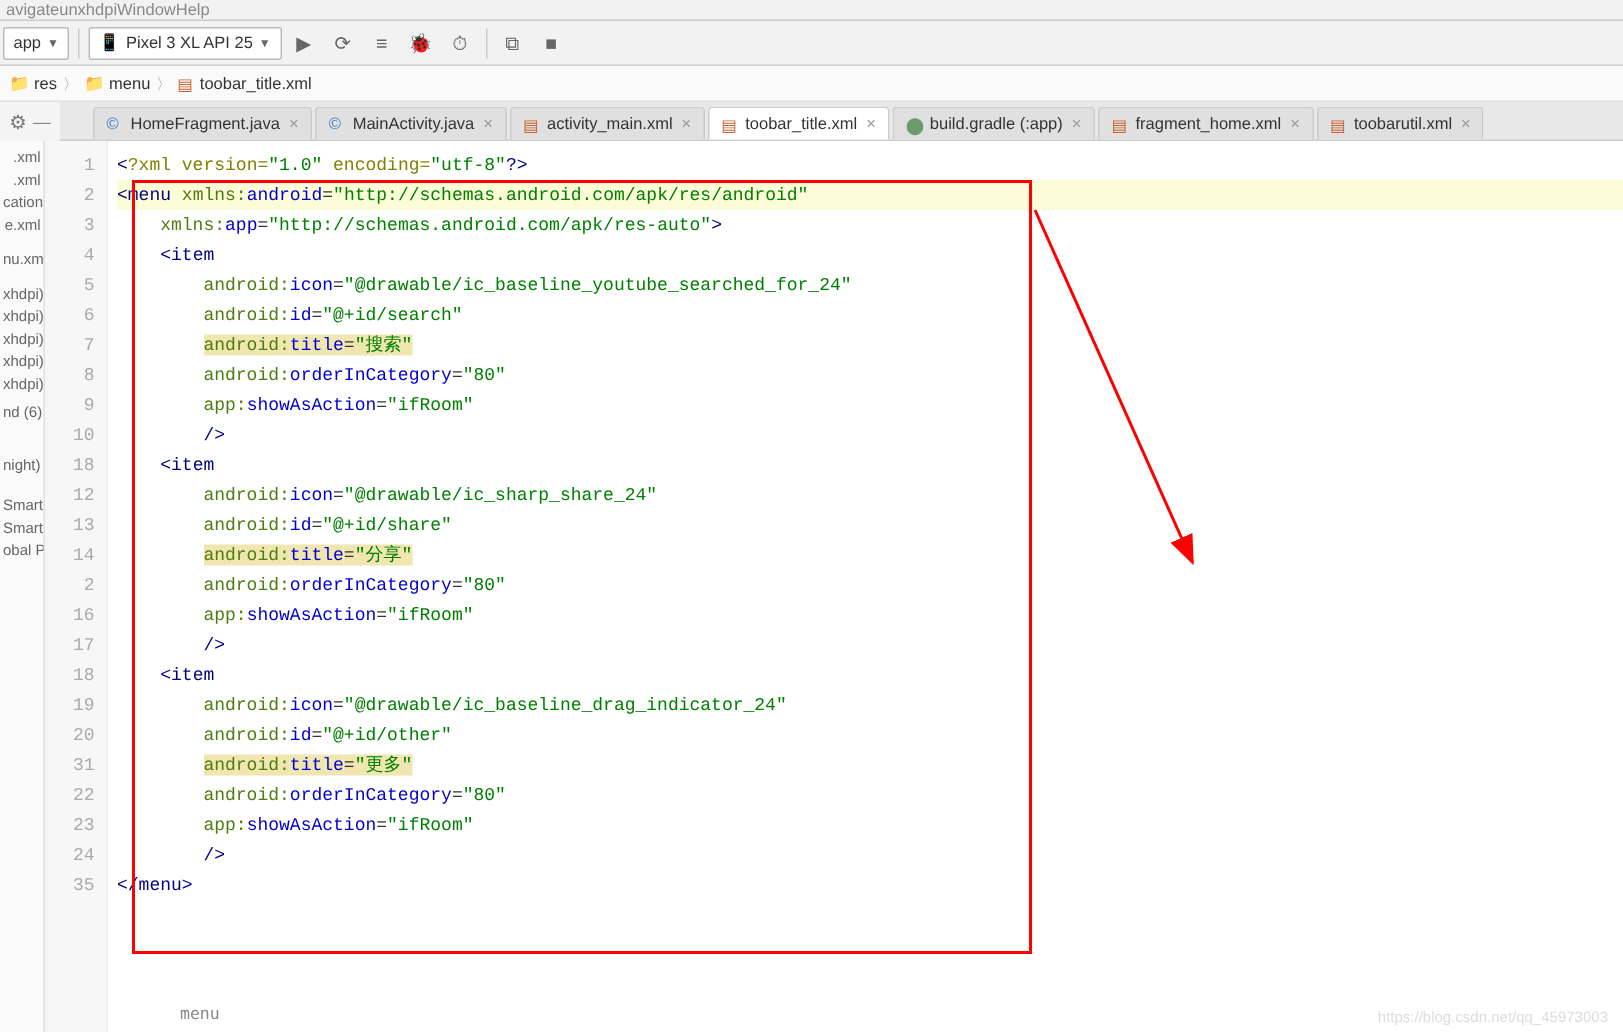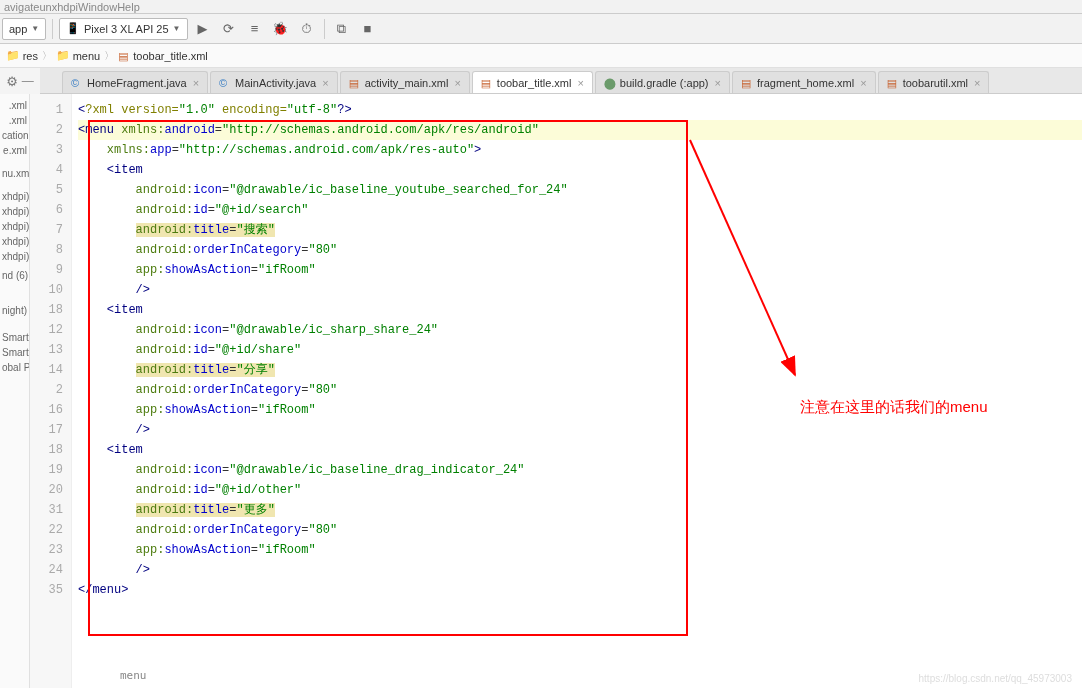--- a/index.html
+++ b/index.html
@@ -364,17 +364,16 @@
 <div class="red-box"></div>
 <svg class="arrow-svg" width="200" height="280">
   <defs>
     <marker id="arrowhead" markerWidth="10" markerHeight="8" refX="9" refY="4" orient="auto">
       <polygon points="0 0, 10 4, 0 8" fill="#ff0000"></polygon>
     </marker>
   </defs>
   <line x1="70" y1="20" x2="175" y2="255" stroke="#ff0000" stroke-width="2" marker-end="url(#arrowhead)"></line>
 </svg>
 <div class="annotation">
-  <div>注意在这里的话我们的menu</div>
 </div>
 
 <div class="bottom-info">menu</div>
 <div class="watermark">https://blog.csdn.net/qq_45973003</div>
 
 </body></html>

